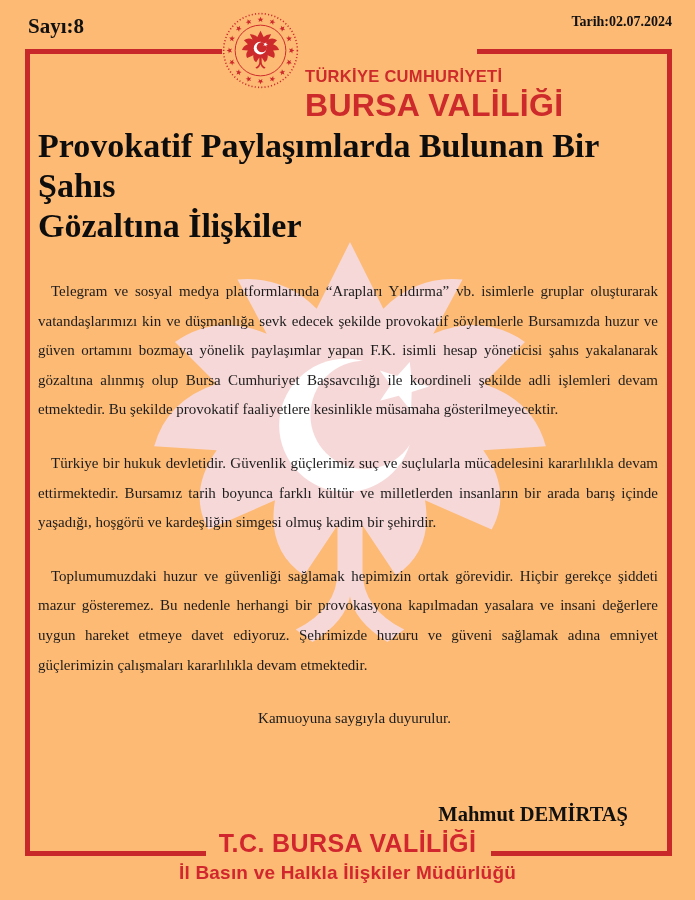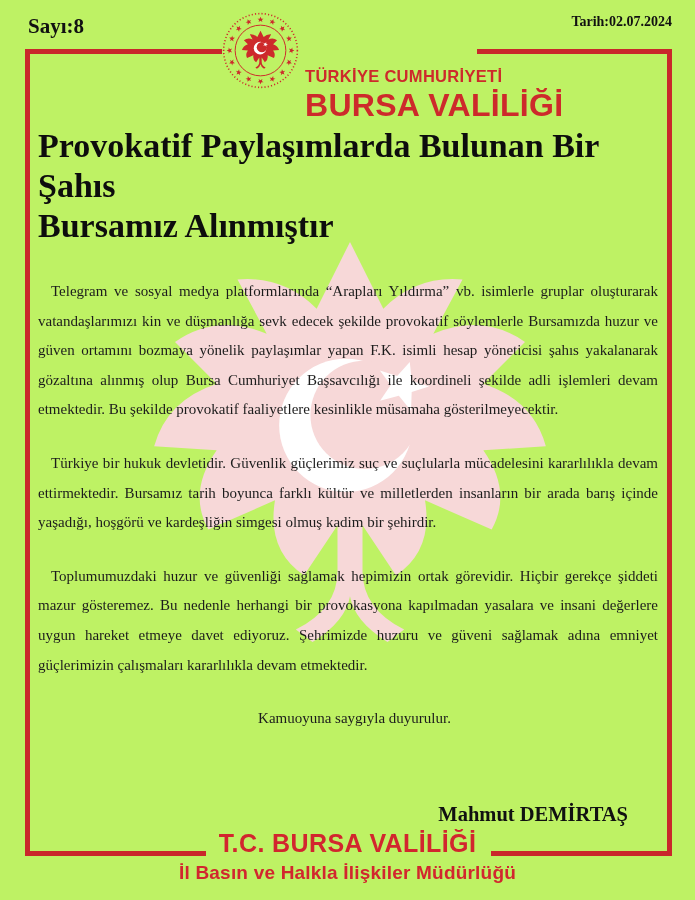--- a/index.html
+++ b/index.html
@@ -1,19 +1,19 @@
 <!DOCTYPE html>
 <html><head>
 <meta charset="utf-8">
 <style>
   html,body{margin:0;padding:0;background:#e9e9e9;}
   .page{
     position:relative;
     width:695px;height:900px;
-    background:#bef264;
+    background:#fdba74;
     overflow:hidden;
     font-family:"Liberation Serif", serif;
     margin:0 auto;
   }
   
   .watermark{
     position:absolute;
     left:100px;top:192px;
     width:500px;height:500px;
     color:#f7d8d8;
@@ -158,21 +158,21 @@
   <div class="frame f-top-l"></div>
   <div class="frame f-top-r"></div>
   <div class="frame f-left"></div>
   <div class="frame f-right"></div>
   <div class="frame f-bot-l"></div>
   <div class="frame f-bot-r"></div>
 
   <div class="content">
     <div class="doc-title">
       <div>Provokatif Paylaşımlarda Bulunan Bir Şahıs</div>
-      <div>Bursamız Alınmıştır</div>
+      <div>Gözaltına İlişkiler</div>
     </div>
 
     <p class="para first">Telegram ve sosyal medya platformlarında “Arapları Yıldırma” vb. isimlerle gruplar oluşturarak vatandaşlarımızı kin ve düşmanlığa sevk edecek şekilde provokatif söylemlerle Bursamızda huzur ve güven ortamını bozmaya yönelik paylaşımlar yapan F.K. isimli hesap yöneticisi şahıs yakalanarak gözaltına alınmış olup Bursa Cumhuriyet Başsavcılığı ile koordineli şekilde adli işlemleri devam etmektedir. Bu şekilde provokatif faaliyetlere kesinlikle müsamaha gösterilmeyecektir.</p>
     <p class="para">Türkiye bir hukuk devletidir. Güvenlik güçlerimiz suç ve suçlularla mücadelesini kararlılıkla devam ettirmektedir. Bursamız tarih boyunca farklı kültür ve milletlerden insanların bir arada barış içinde yaşadığı, hoşgörü ve kardeşliğin simgesi olmuş kadim bir şehirdir.</p>
     <p class="para">Toplumumuzdaki huzur ve güvenliği sağlamak hepimizin ortak görevidir. Hiçbir gerekçe şiddeti mazur gösteremez. Bu nedenle herhangi bir provokasyona kapılmadan yasalara ve insani değerlere uygun hareket etmeye davet ediyoruz. Şehrimizde huzuru ve güveni sağlamak adına emniyet güçlerimizin çalışmaları kararlılıkla devam etmektedir.</p>
     <p class="para closing">Kamuoyuna saygıyla duyurulur.</p>
 
     <div class="signature">
       <div class="sig-inner">
         <div>Mahmut DEMİRTAŞ</div>

